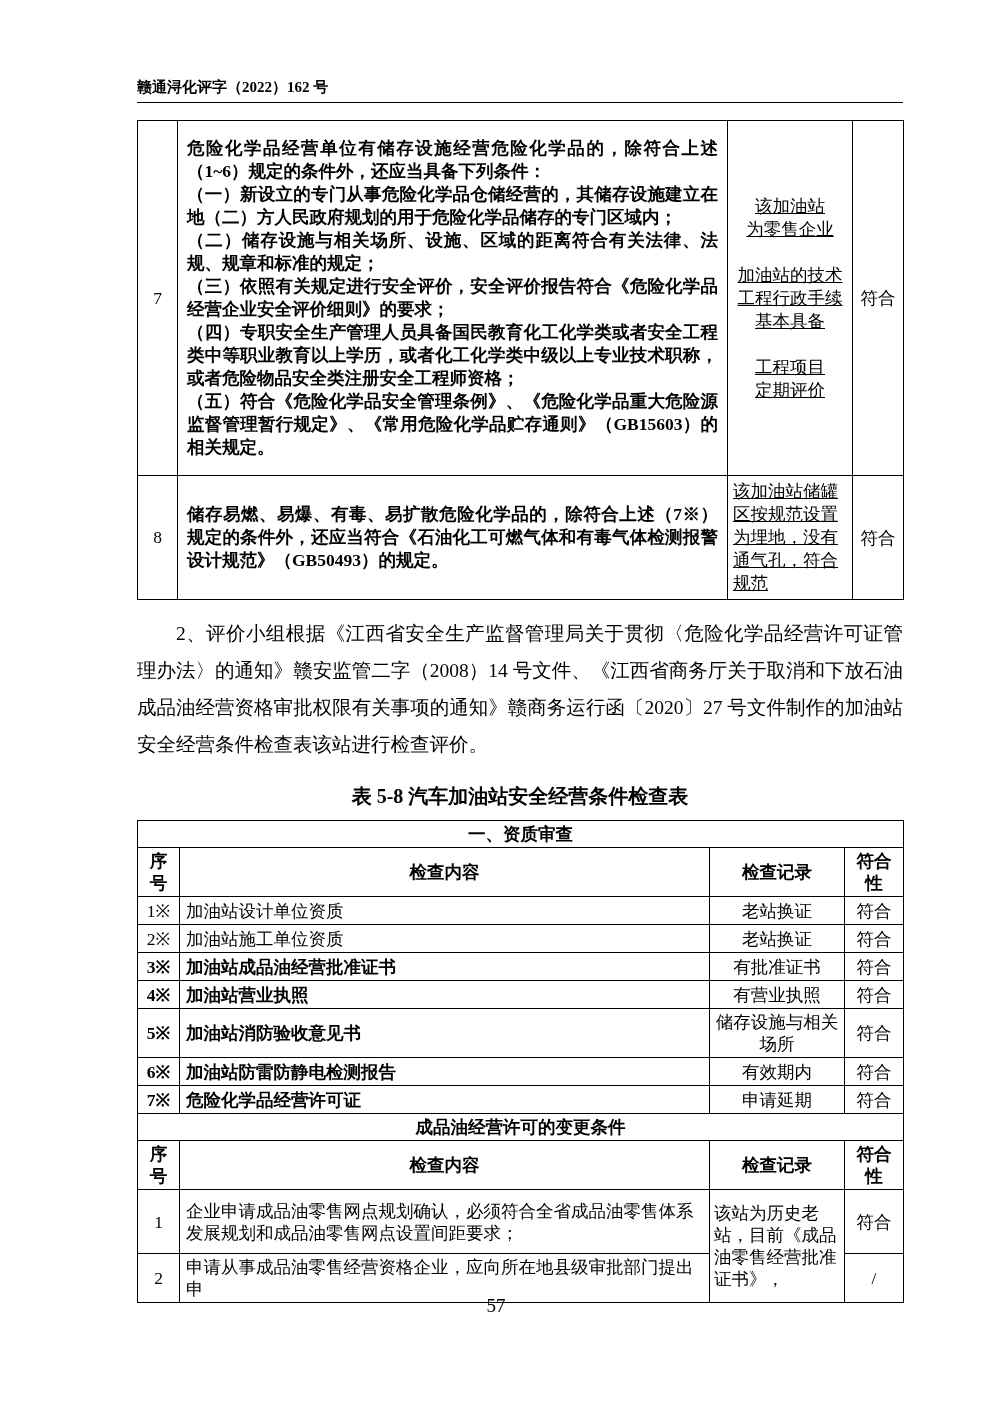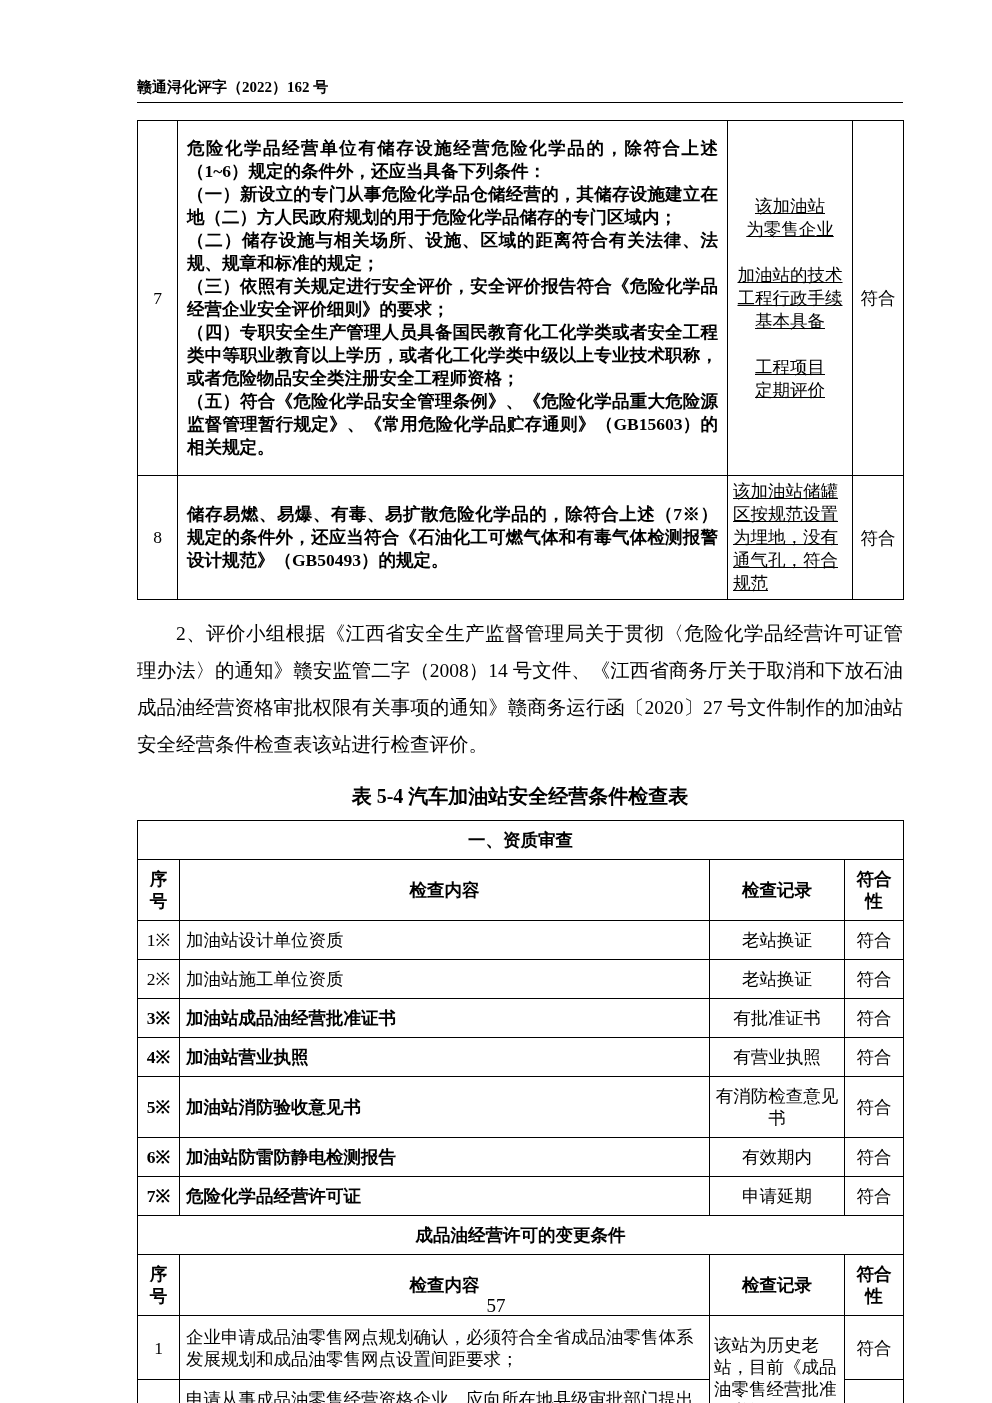--- a/index.html
+++ b/index.html
@@ -38,21 +38,21 @@
   .para + .para { margin-top:2px; }
 
   
   .tbl-title {
     text-align:center; font-weight:bold; font-size:20px;
     margin:20px 0 10px; width:766px;
   }
 
   
   .t2 { font-size:17.5px; }
-  .t2 td { padding:8px 4px; height:28px; line-height:22px; }
+  .t2 td { padding:2px 4px; height:28px; line-height:22px; }
   .t2 .section { font-weight:bold; text-align:center; height:26px; }
   .t2 .hdr { font-weight:bold; text-align:center; height:27px; }
   .t2 .c-no { text-align:center; }
   .t2 .c-content { text-align:left; padding-left:6px; }
   .t2 .c-record { text-align:center; }
   .t2 .c-conform { text-align:center; }
   .t2 tr.bold .c-no, .t2 tr.bold .c-content { font-weight:bold; }
   .t2 .c-record.merged { text-align:left; vertical-align:middle; }
   .t2 .r-var1 td { height:64px; }
   .t2 .r-var2 td { height:36px; }
@@ -101,21 +101,21 @@
         <td class="c-no">8</td>
         <td class="c-content pre">储存易燃、易爆、有毒、易扩散危险化学品的，除符合上述（7※）规定的条件外，还应当符合《石油化工可燃气体和有毒气体检测报警设计规范》（GB50493）的规定。</td>
         <td class="c-record pre">该加油站储罐区按规范设置为埋地，没有通气孔，符合规范</td>
         <td class="c-verdict">符合</td>
       </tr>
     </tbody>
   </table>
 
   <p class="para">2、评价小组根据《江西省安全生产监督管理局关于贯彻〈危险化学品经营许可证管理办法〉的通知》赣安监管二字（2008）14 号文件、《江西省商务厅关于取消和下放石油成品油经营资格审批权限有关事项的通知》赣商务运行函〔2020〕27 号文件制作的加油站安全经营条件检查表该站进行检查评价。</p>
 
-  <div class="tbl-title">表 5-4 汽车加油站安全经营条件检查表</div>
+  <div class="tbl-title">表 5-8 汽车加油站安全经营条件检查表</div>
 
   <table class="t2">
     <colgroup>
       <col style="width:42px">
         <col style="width:530px">
         <col style="width:135px">
         <col style="width:59px">
     </colgroup>
     <tbody>
       <tr>
@@ -148,21 +148,21 @@
       </tr>
       <tr class="bold">
         <td class="c-no">4※</td>
         <td class="c-content">加油站营业执照</td>
         <td class="c-record">有营业执照</td>
         <td class="c-conform">符合</td>
       </tr>
       <tr class="bold">
         <td class="c-no">5※</td>
         <td class="c-content">加油站消防验收意见书</td>
-        <td class="c-record">有消防检查意见书</td>
+        <td class="c-record">储存设施与相关场所</td>
         <td class="c-conform">符合</td>
       </tr>
       <tr class="bold">
         <td class="c-no">6※</td>
         <td class="c-content">加油站防雷防静电检测报告</td>
         <td class="c-record">有效期内</td>
         <td class="c-conform">符合</td>
       </tr>
       <tr class="bold">
         <td class="c-no">7※</td>

